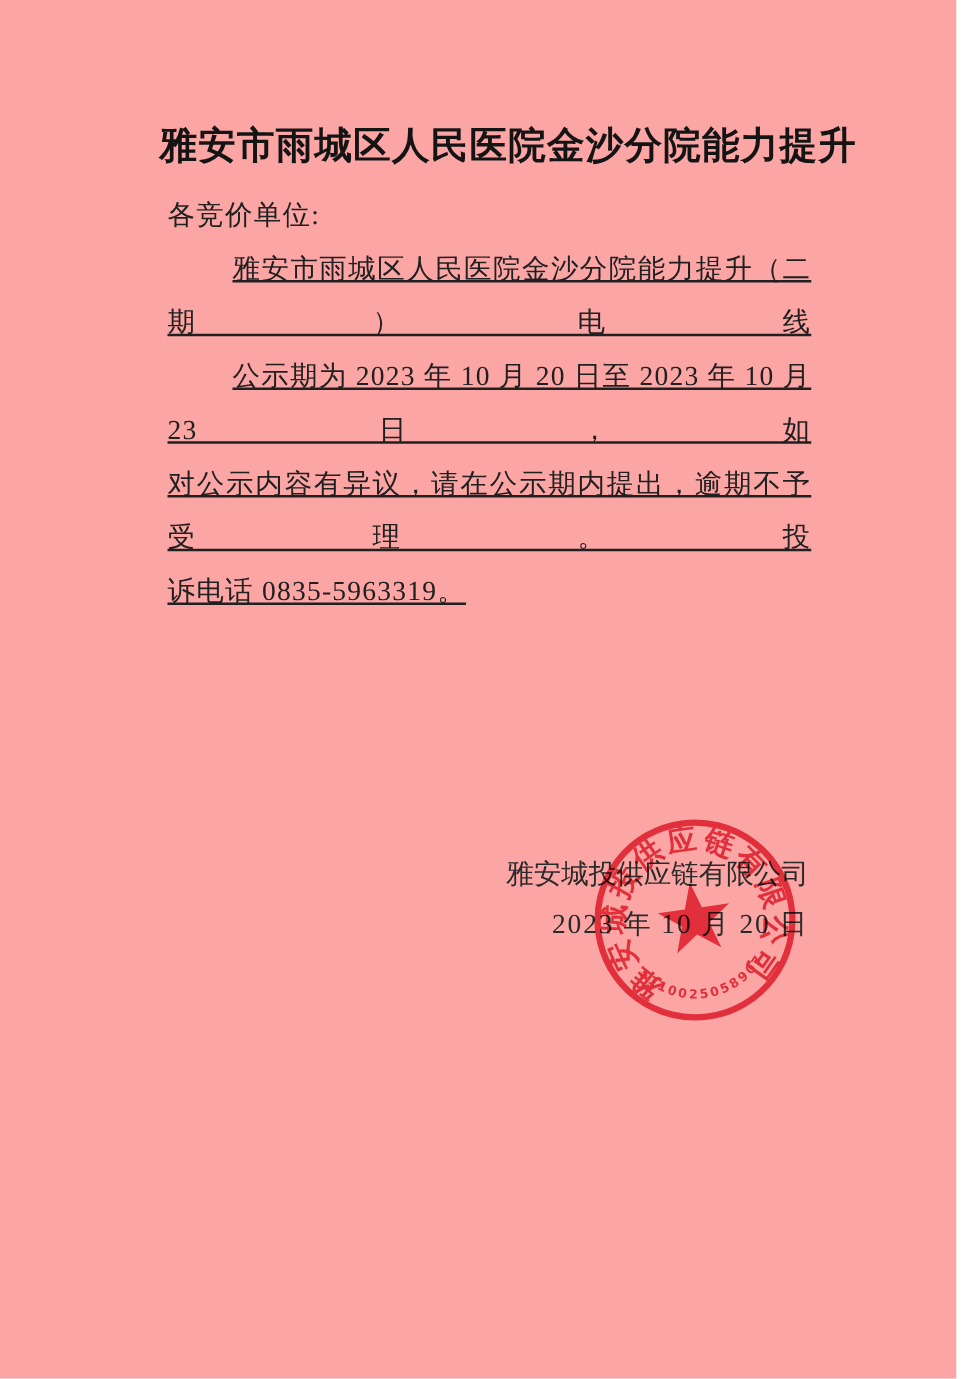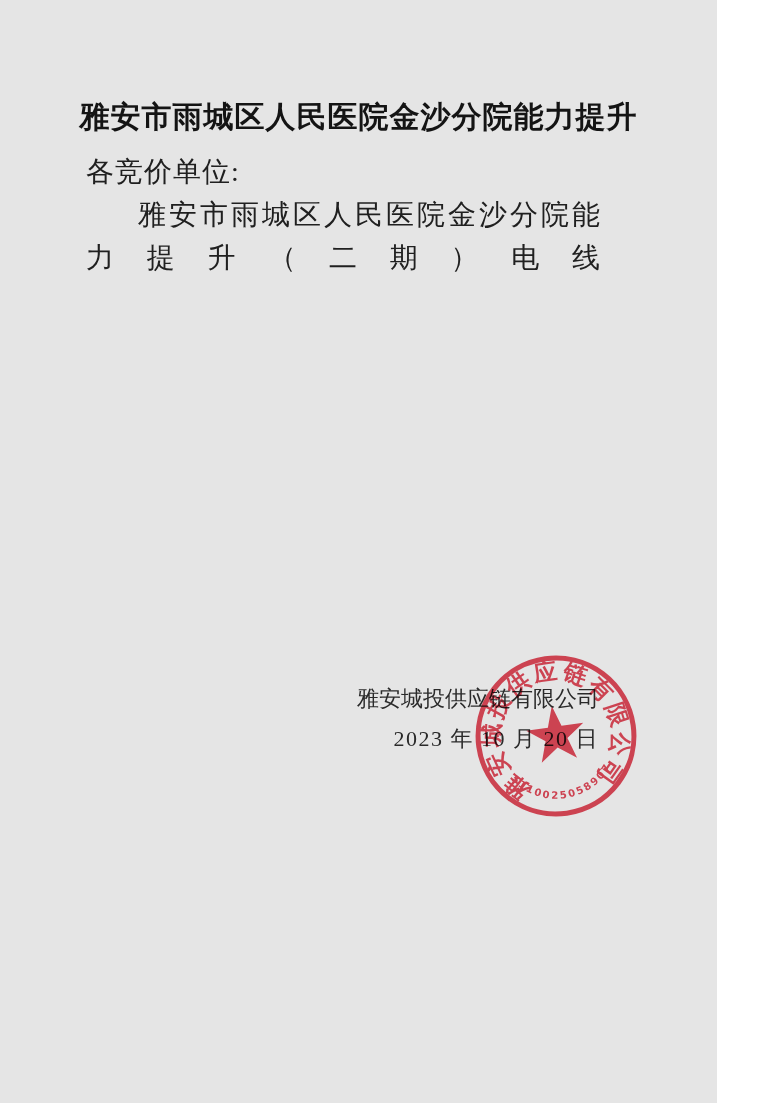--- a/index.html
+++ b/index.html
@@ -4,46 +4,47 @@
 <style>
   html, body {
     margin: 0;
     padding: 0;
     background: #ffffff;
   }
   .page {
     position: relative;
     width: 717px;
     height: 1103px;
-    background: #e5e5e5;
+    background: #fca5a5;
     overflow: hidden;
     font-family: "Liberation Serif", "DejaVu Serif", serif;
     color: #1d1d1d;
+    padding-left: 48px;
   }
   .title-block {
     margin: 86px 60px 0 60px;
     text-align: center;
     font-weight: bold;
     font-size: 30px;
     line-height: 62px;
     letter-spacing: 1px;
     color: #141414;
   }
   .title-line { display: block; }
   .body-block {
     margin: 2px 116px 0 86px; 
-    font-size: 28px;
+    font-size: 22px;
     line-height: 43px;
     color: #202020;
   }
   .salutation {
     margin: 0;
     letter-spacing: 1px;
   }
-  .paragraph { margin: 0; }
+  .paragraph { margin: 0; text-decoration: underline; }
   .line {
     letter-spacing: 1px;
   }
   .line.just {
     text-align: justify;
     text-align-last: justify;
   }
   .line.indent {
     text-indent: 52px;
   }
@@ -95,20 +96,25 @@
     <span class="title-line">雅安市雨城区人民医院金沙分院能力提升</span>
   </h1>
 
   <div class="body-block">
     <p class="salutation">各竞价单位:</p>
 
     <div class="paragraph">
       <div class="line just indent">雅安市雨城区人民医院金沙分院能力提升（二期）电线</div>
     </div>
 
+    <div class="paragraph">
+      <div class="line just indent">公示期为 2023 年 10 月 20 日至 2023 年 10 月 23 日，如</div>
+      <div class="line just">对公示内容有异议，请在公示期内提出，逾期不予受理。投</div>
+      <div class="line">诉电话 0835-5963319。</div>
+    </div>
   </div>
 
   <div class="signature-block">
     <div class="signature-company">雅安城投供应链有限公司</div>
     <div class="signature-date">2023 年 10 月 20 日</div>
   </div>
 
   <svg class="seal" viewBox="0 0 170 170" aria-hidden="true">
     <g transform="rotate(-8 85 85)">
 

